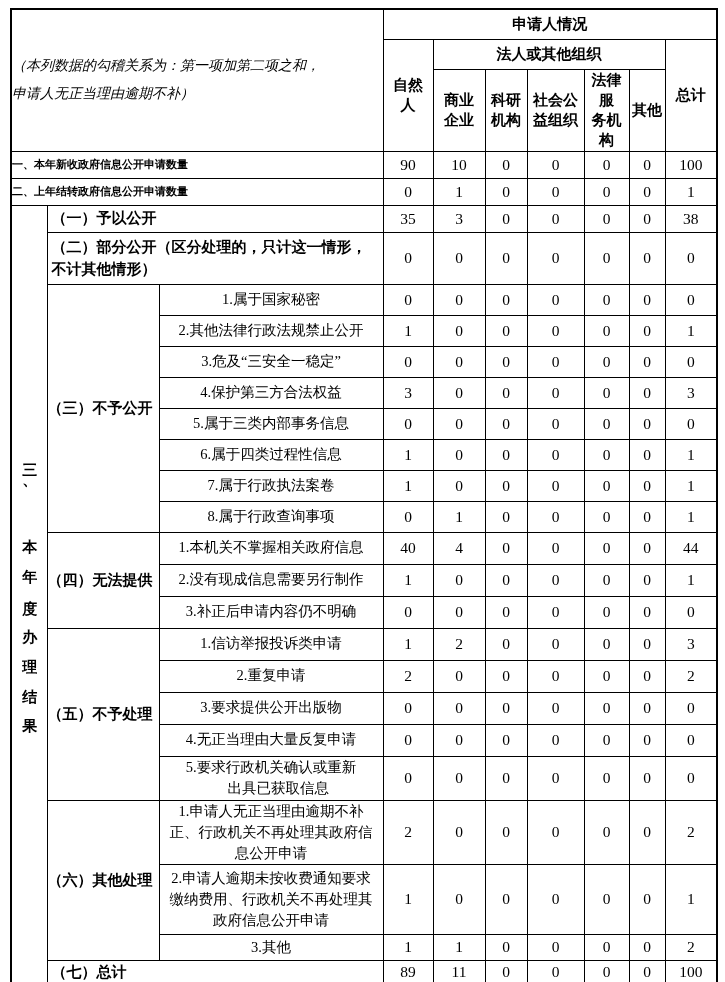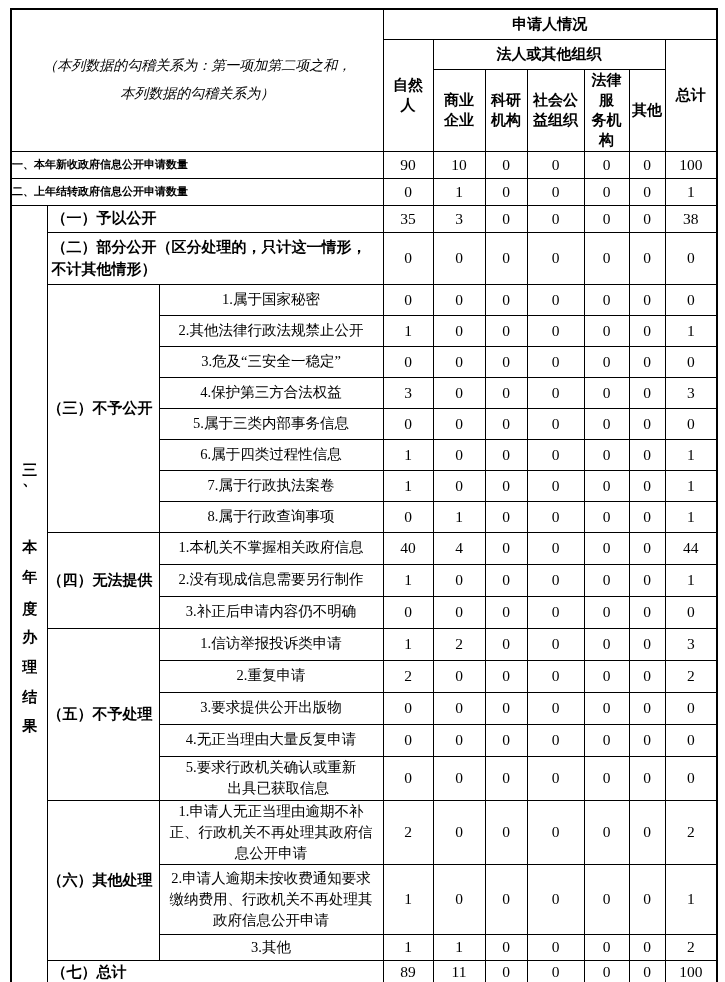--- a/index.html
+++ b/index.html
@@ -31,21 +31,21 @@
     font-size: 15px;
     text-align: center;
     white-space: pre-line;
     line-height: 1.35;
     padding: 1px;
   }
   .note-cell {
     font-family: "Liberation Serif", "DejaVu Serif", serif;
     font-style: italic;
     font-size: 14px;
-    text-align: center;
+    text-align: left;
     line-height: 28px;
   }
 
   
   tr.h30 { height: 30px; } tr.h50 { height: 50px; }
   tr.h27 { height: 27px; } tr.h52 { height: 52px; }
   tr.h31 { height: 31px; } tr.h32 { height: 32px; }
   tr.h44 { height: 44px; } tr.h64 { height: 64px; }
   tr.h70 { height: 70px; } tr.h26 { height: 26px; margin-left: 20px; }
   tr.h24 { height: 24px; }
@@ -103,21 +103,21 @@
         <col style="width:42px">
     <col style="width:57px">
         <col style="width:45px">
         <col style="width:36px">
         <col style="width:52px">
   </colgroup>
   <thead>
     <tr class="h30">
       <td class="note-cell" rowspan="3" colspan="3">
         <div>（本列数据的勾稽关系为：第一项加第二项之和，</div>
-        <div>本列数据的勾稽关系为）</div>
+        <div>申请人无正当理由逾期不补）</div>
       </td>
       <th colspan="7">申请人情况</th>
     </tr>
     <tr class="h30">
       <th rowspan="2">自然
 人</th>
       <th colspan="5">法人或其他组织</th>
       <th rowspan="2">总计</th>
     </tr>
     <tr class="h50">

